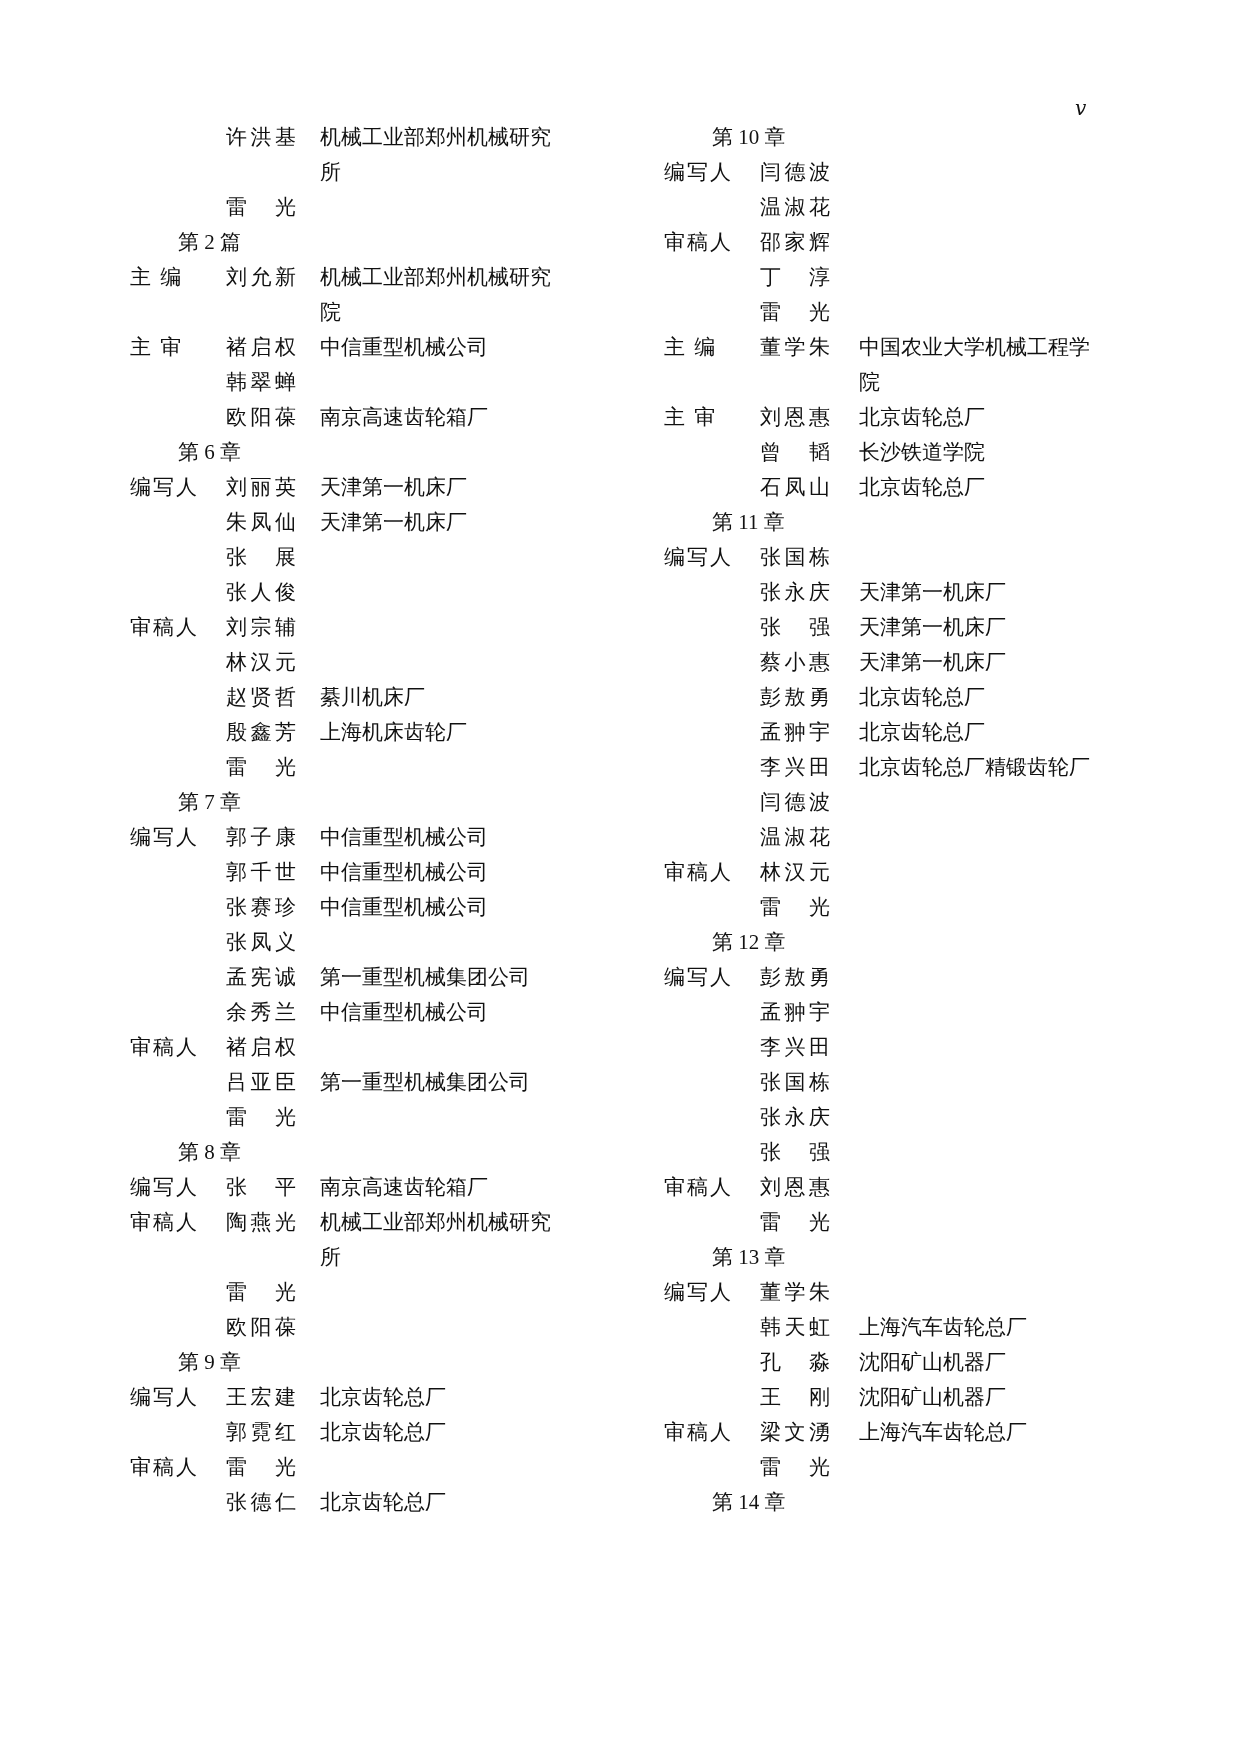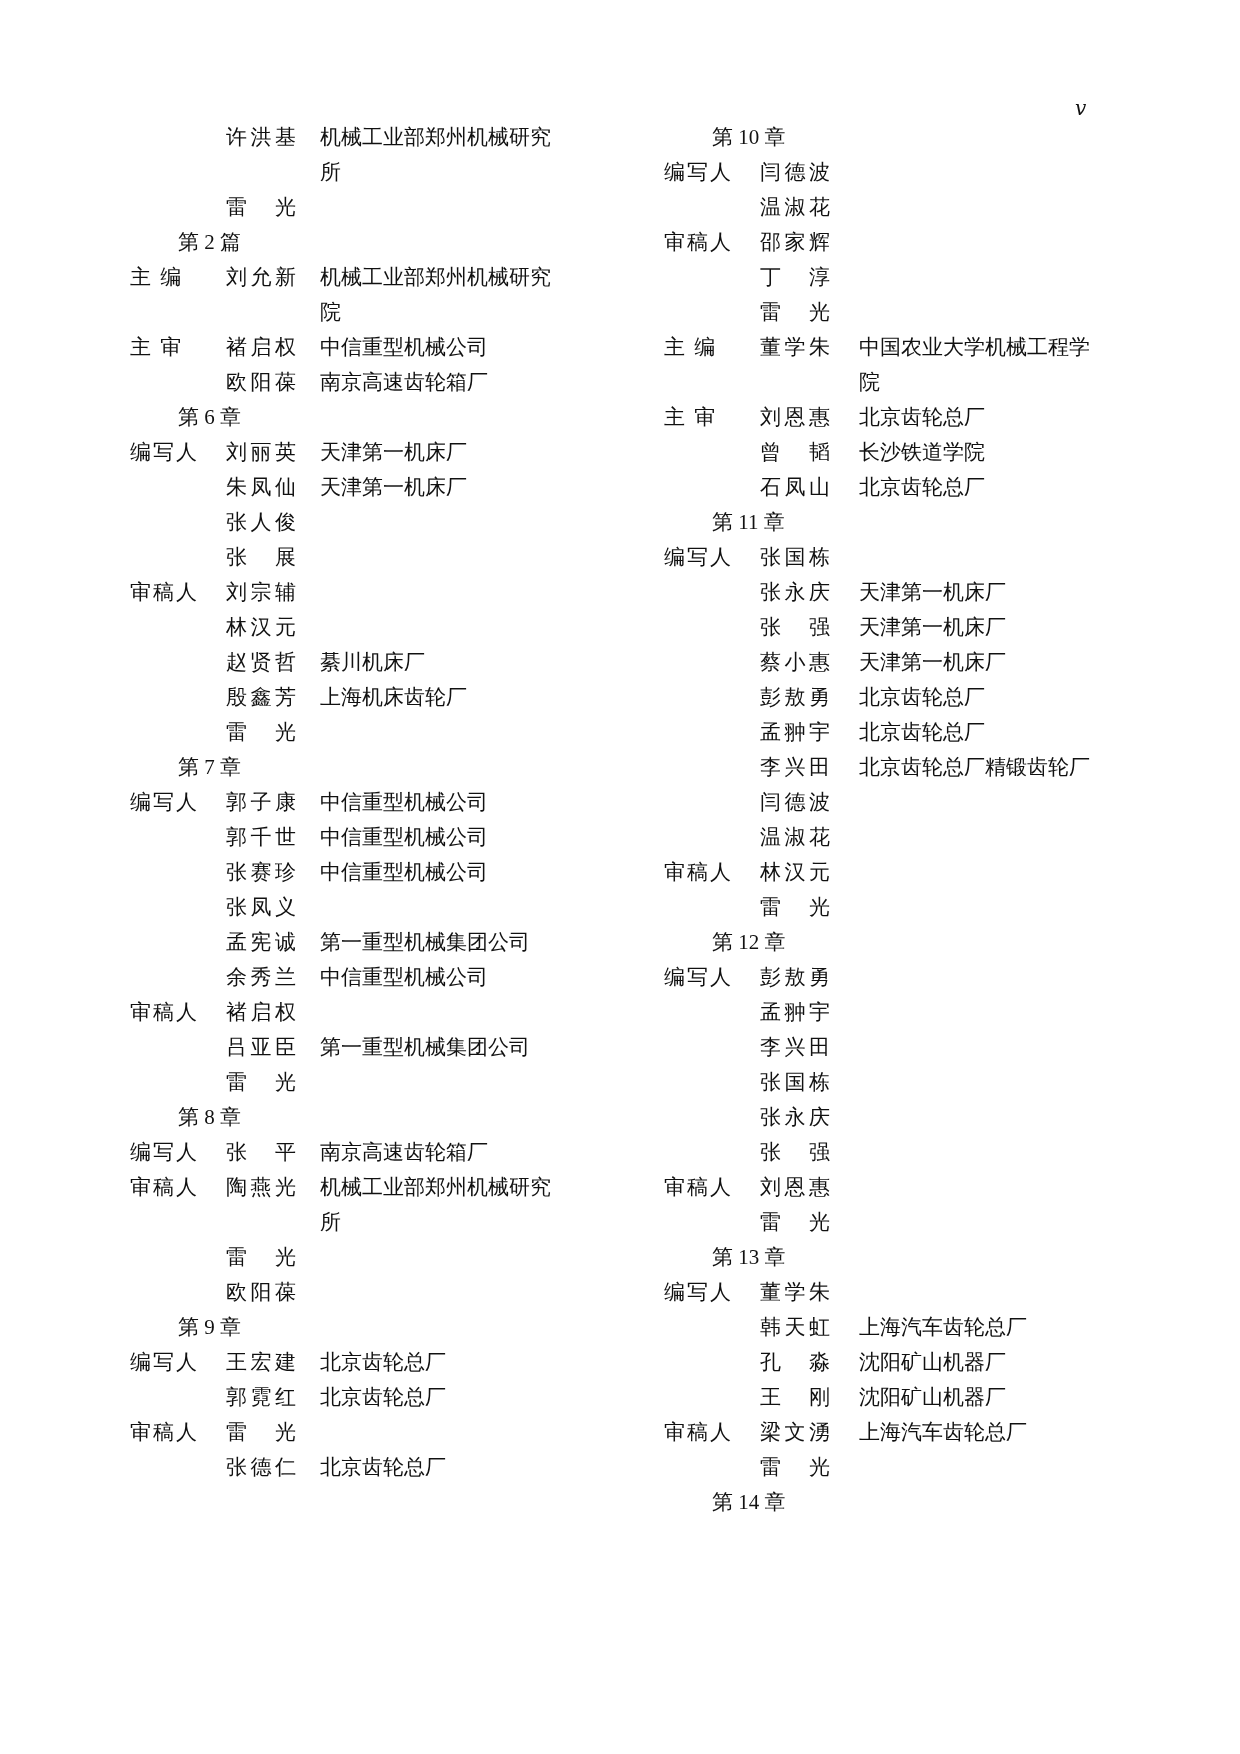--- a/index.html
+++ b/index.html
@@ -47,44 +47,49 @@
     <div class="row cont">
       <span class="org">院</span>
     </div>
     <div class="row entry">
       <span class="role">主  审</span>
       <span class="name">褚启权</span>
       <span class="org">中信重型机械公司</span>
     </div>
     <div class="row entry">
       <span class="role"></span>
+      <span class="name">韩翠蝉</span>
+      <span class="org"></span>
+    </div>
+    <div class="row entry">
+      <span class="role"></span>
       <span class="name">欧阳葆</span>
       <span class="org">南京高速齿轮箱厂</span>
     </div>
     <div class="row heading">
       <span class="title">第 6 章</span>
     </div>
     <div class="row entry">
       <span class="role">编写人</span>
       <span class="name">刘丽英</span>
       <span class="org">天津第一机床厂</span>
     </div>
     <div class="row entry">
       <span class="role"></span>
       <span class="name">朱凤仙</span>
       <span class="org">天津第一机床厂</span>
     </div>
     <div class="row entry">
       <span class="role"></span>
+      <span class="name">张　展</span>
+      <span class="org"></span>
+    </div>
+    <div class="row entry">
+      <span class="role"></span>
       <span class="name">张人俊</span>
-      <span class="org"></span>
-    </div>
-    <div class="row entry">
-      <span class="role"></span>
-      <span class="name">张　展</span>
       <span class="org"></span>
     </div>
     <div class="row entry">
       <span class="role">审稿人</span>
       <span class="name">刘宗辅</span>
       <span class="org"></span>
     </div>
     <div class="row entry">
       <span class="role"></span>
       <span class="name">林汉元</span>

